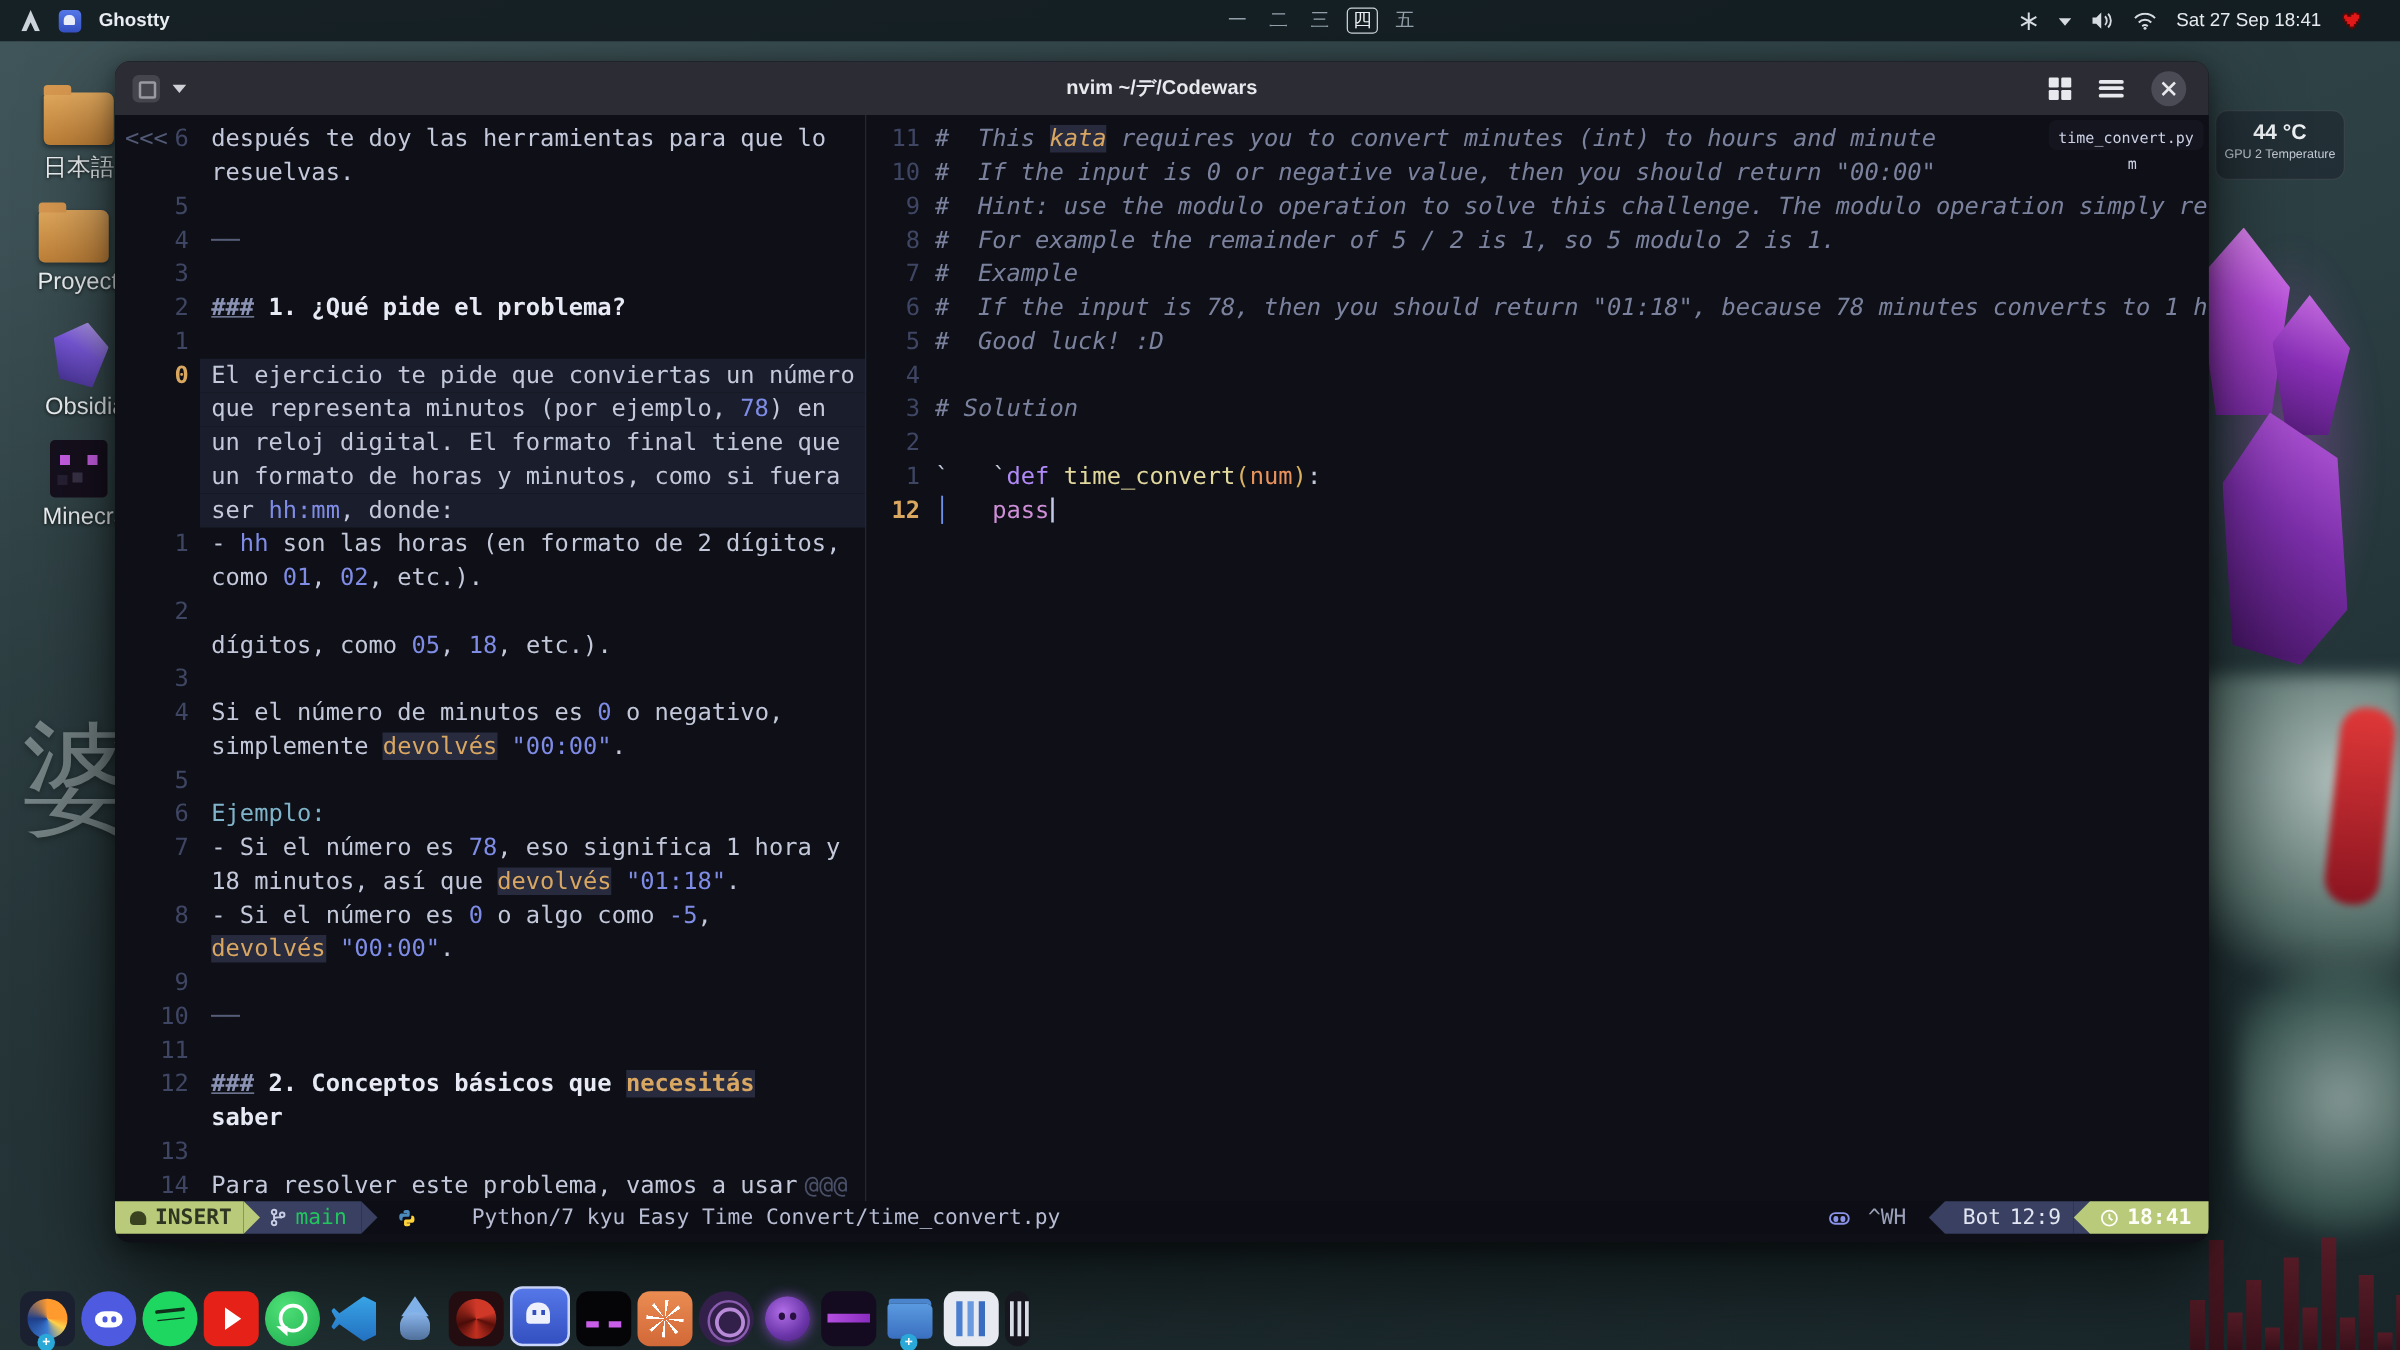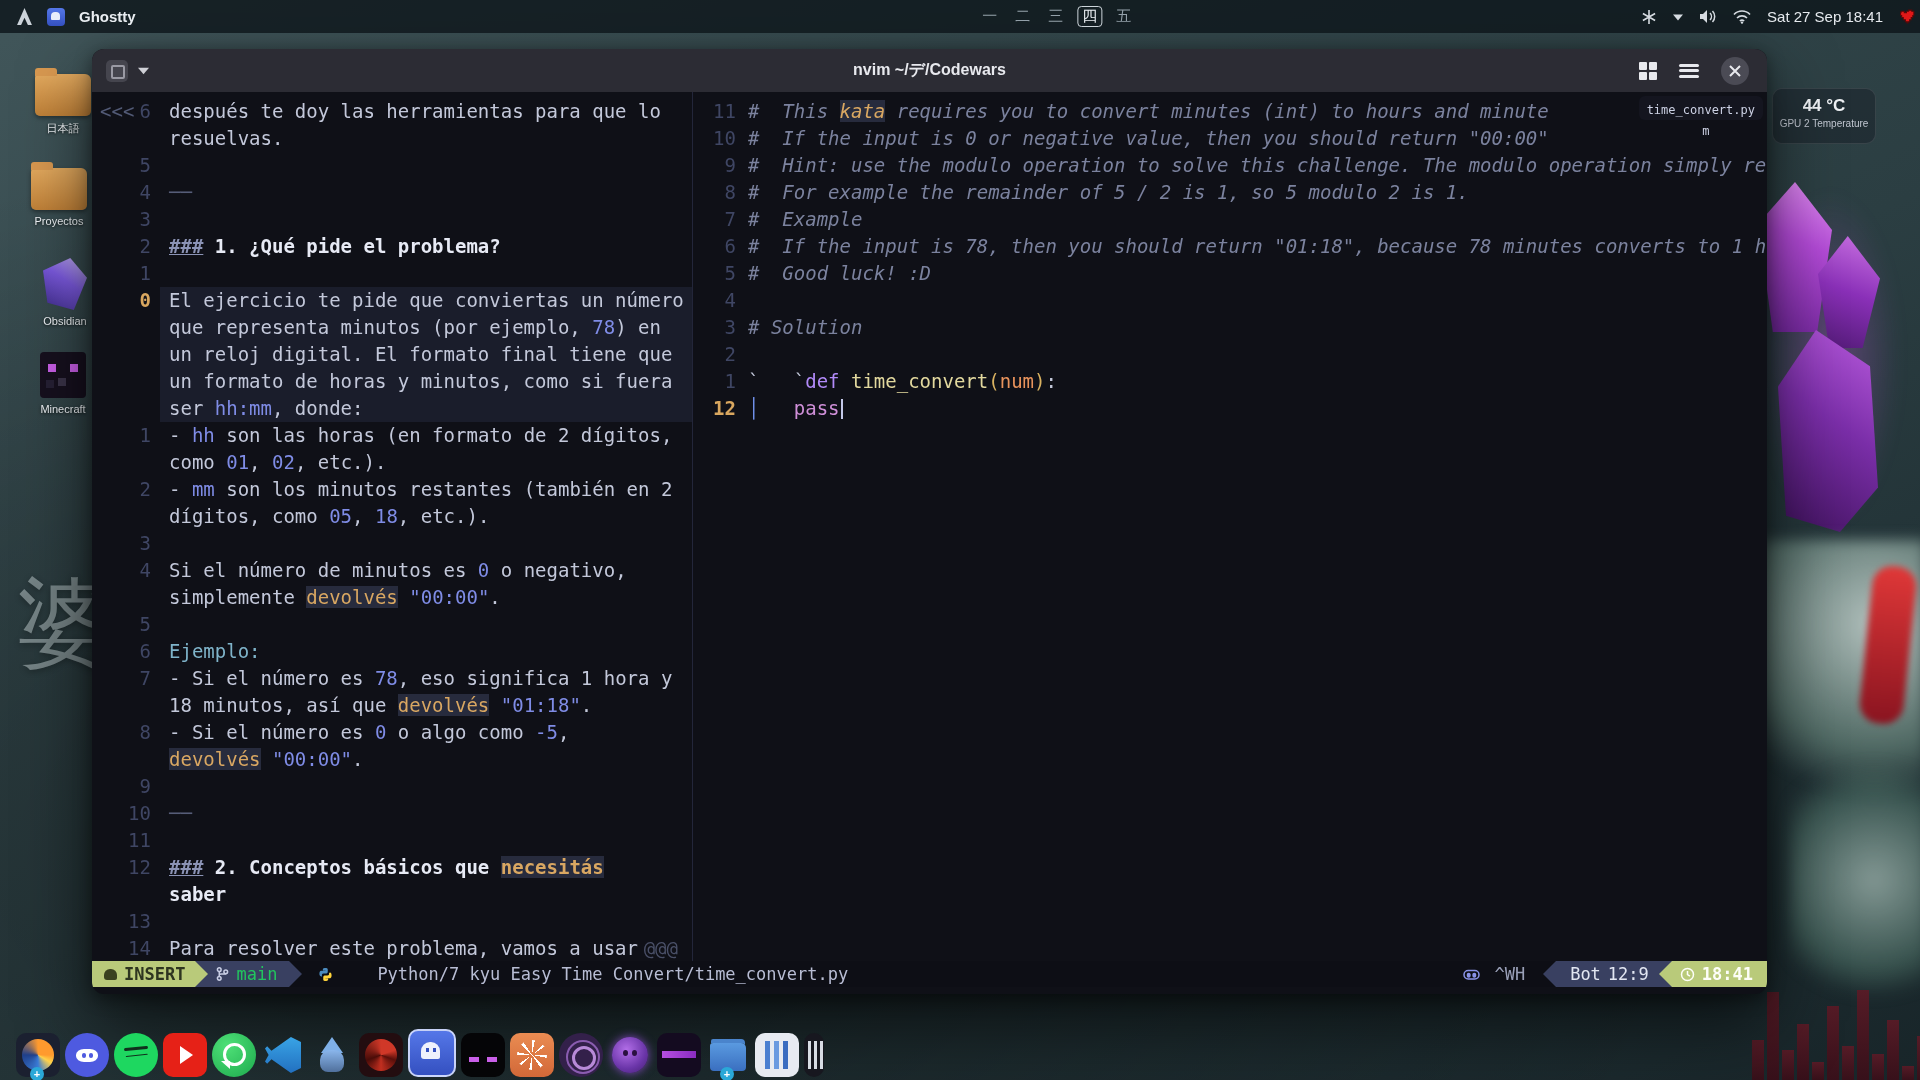--- a/index.html
+++ b/index.html
@@ -21,21 +21,21 @@
   .vbar{width:12px;background:linear-gradient(#5c1a26,#3a0e18);opacity:.9;}
   .kanji{position:absolute;left:18px;top:560px;font-family:"DejaVu Serif",serif;font-size:94px;color:rgba(198,212,214,.5);text-shadow:0 2px 6px rgba(0,0,0,.3);}
   
   .menubar{position:absolute;left:0;top:0;right:0;height:33px;z-index:50;display:flex;align-items:center;
     background:rgba(13,22,27,.82);color:#dde3e8;font-size:15px;}
   .mb-left{display:flex;align-items:center;gap:14px;padding-left:16px;}
   .mb-appname{font-weight:bold;color:#e9edf1;}
   .mb-center{position:absolute;left:50%;top:0;height:33px;transform:translateX(8%);display:flex;align-items:center;}
   .ws{margin:0 9px;color:#93a0a9;font-size:15px;}
   .ws-active{color:#ecf0f4;border:1px solid #ccd4da;border-radius:4px;padding:0 4px;margin:0 5px;}
-  .mb-right{margin-left:auto;display:flex;align-items:center;gap:16px;padding-right:4px;}
+  .mb-right{margin-left:auto;display:flex;align-items:center;gap:16px;padding-right:30px;}
   .mb-clock{color:#e6eaee;}
   .ghostty-mini{width:18px;height:18px;border-radius:4px;background:linear-gradient(#5577e8,#3450c0);position:relative;}
   .ghostty-mini::before{content:"";position:absolute;left:4px;top:4px;width:9px;height:8px;background:#e9edfa;border-radius:4px 4px 1px 1px;}
   
   .window{position:absolute;left:92px;top:49px;width:1675px;height:945px;z-index:10;border-radius:12px;overflow:hidden;
     background:#0f1017;box-shadow:0 30px 70px rgba(0,0,0,.6),0 4px 18px rgba(0,0,0,.45);}
   .titlebar{position:absolute;left:0;top:0;right:0;height:43px;background:#2c2c34;display:flex;align-items:center;}
   .tb-title{position:absolute;left:0;right:0;text-align:center;font-size:16px;font-weight:bold;color:#e8e9ee;}
   .tb-left{display:flex;align-items:center;gap:10px;padding-left:14px;z-index:2;}
   .tb-tabicon{width:22px;height:22px;border-radius:5px;background:#45454e;position:relative;}
@@ -95,21 +95,21 @@
   .pl-c{border-right:13px solid #394061;}
   .pl-d{border-right:13px solid #b9ca7a;background:#394061;}
   .sl-spacer{flex:1;}
   .seg-lsp{color:#9aa0b8;gap:14px;padding-right:18px;}
   .seg-pos{background:#394061;color:#e2e6f2;padding:0 10px 0 14px;}
   .seg-pos .pos-col{}
   .seg-time{background:#b9ca7a;color:#fdfef8;font-weight:bold;padding:0 14px 0 8px;}
   .mode-glyph{width:13px;height:11px;background:#3a421f;border-radius:6px 6px 2px 3px;display:inline-block;}
   
   .dicon{position:absolute;width:58px;z-index:5;text-align:center;}
-  .dlabel{display:block;margin-top:5px;font-size:11px;color:#eef2f5;text-shadow:0 1px 3px rgba(0,0,0,.8);white-space:nowrap;}
+  .dlabel{display:block;margin-top:5px;font-size:19px;color:#eef2f5;text-shadow:0 1px 3px rgba(0,0,0,.8);white-space:nowrap;}
   .folder{width:56px;height:42px;margin:0 auto;background:linear-gradient(#e2a95e,#c08138);border-radius:4px 6px 5px 5px;position:relative;box-shadow:0 2px 4px rgba(0,0,0,.4);}
   .folder::before{content:"";position:absolute;left:0;top:-6px;width:22px;height:8px;background:#d89850;border-radius:3px 3px 0 0;}
   .obsidian-gem{width:44px;height:52px;margin:0 auto;background:linear-gradient(215deg,#c7b6f2,#7c5ae0 45%,#3b2a84);clip-path:polygon(62% 0,100% 38%,70% 100%,10% 86%,0 24%);filter:drop-shadow(0 0 8px rgba(130,100,240,.7));}
   .mc-icon{width:46px;height:46px;margin:0 auto;background:#16101e;border-radius:4px;position:relative;}
   .mc-icon::before{content:"";position:absolute;left:8px;top:12px;width:8px;height:8px;background:#c95fe8;box-shadow:22px 0 #c95fe8,10px 14px #3a3348,-2px 16px #262034;}
   
   .widget{position:absolute;right:44px;top:88px;width:102px;height:54px;z-index:5;background:rgba(26,33,42,.55);
     border:1px solid rgba(255,255,255,.1);border-radius:10px;text-align:center;color:#eef1f4;}
   .w-temp{font-size:17px;font-weight:bold;margin-top:7px;}
   .w-label{font-size:10px;color:#c2c8d2;margin-top:2px;}
@@ -346,21 +346,20 @@
             <div class="row">
               <span class="ln">1</span>
               <span class="tx"><span class="s-f">- </span><span class="s-n">hh</span><span class="s-f"> son las horas (en formato de 2 dígitos,</span></span>
             </div>
             <div class="row">
               <span class="ln"></span>
               <span class="tx"><span class="s-f">como </span><span class="s-n">01</span><span class="s-f">, </span><span class="s-n">02</span><span class="s-f">, etc.).</span></span>
             </div>
             <div class="row">
               <span class="ln">2</span>
-              <span class="tx"><span class="s-f">- </span><span class="s-n">mm</span><span class="s-f"> son los minutos restantes (también en 2</span></span>
             </div>
             <div class="row">
               <span class="ln"></span>
               <span class="tx"><span class="s-f">dígitos, como </span><span class="s-n">05</span><span class="s-f">, </span><span class="s-n">18</span><span class="s-f">, etc.).</span></span>
             </div>
             <div class="row">
               <span class="ln">3</span>
               <span class="tx"></span>
             </div>
             <div class="row">

